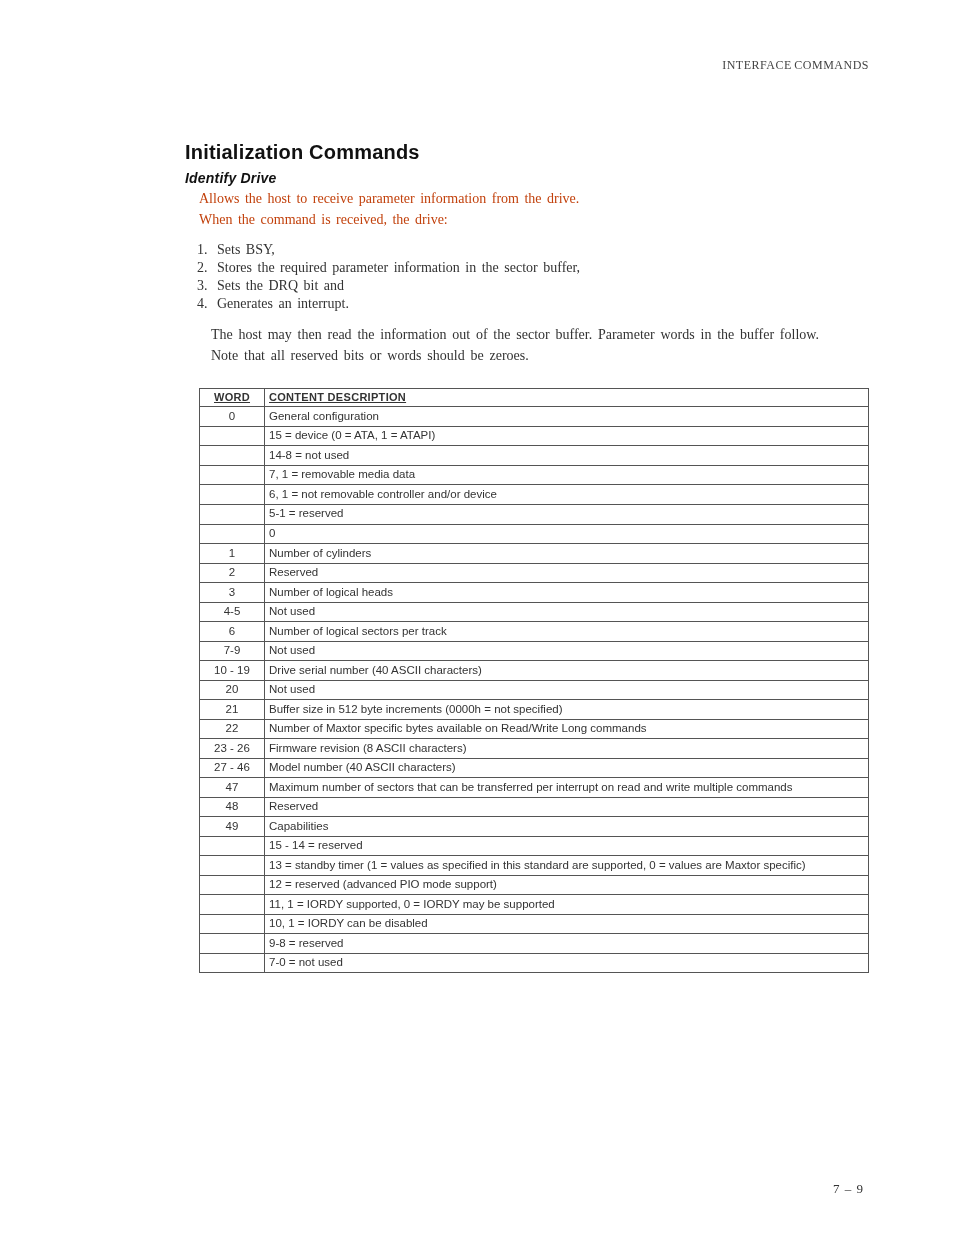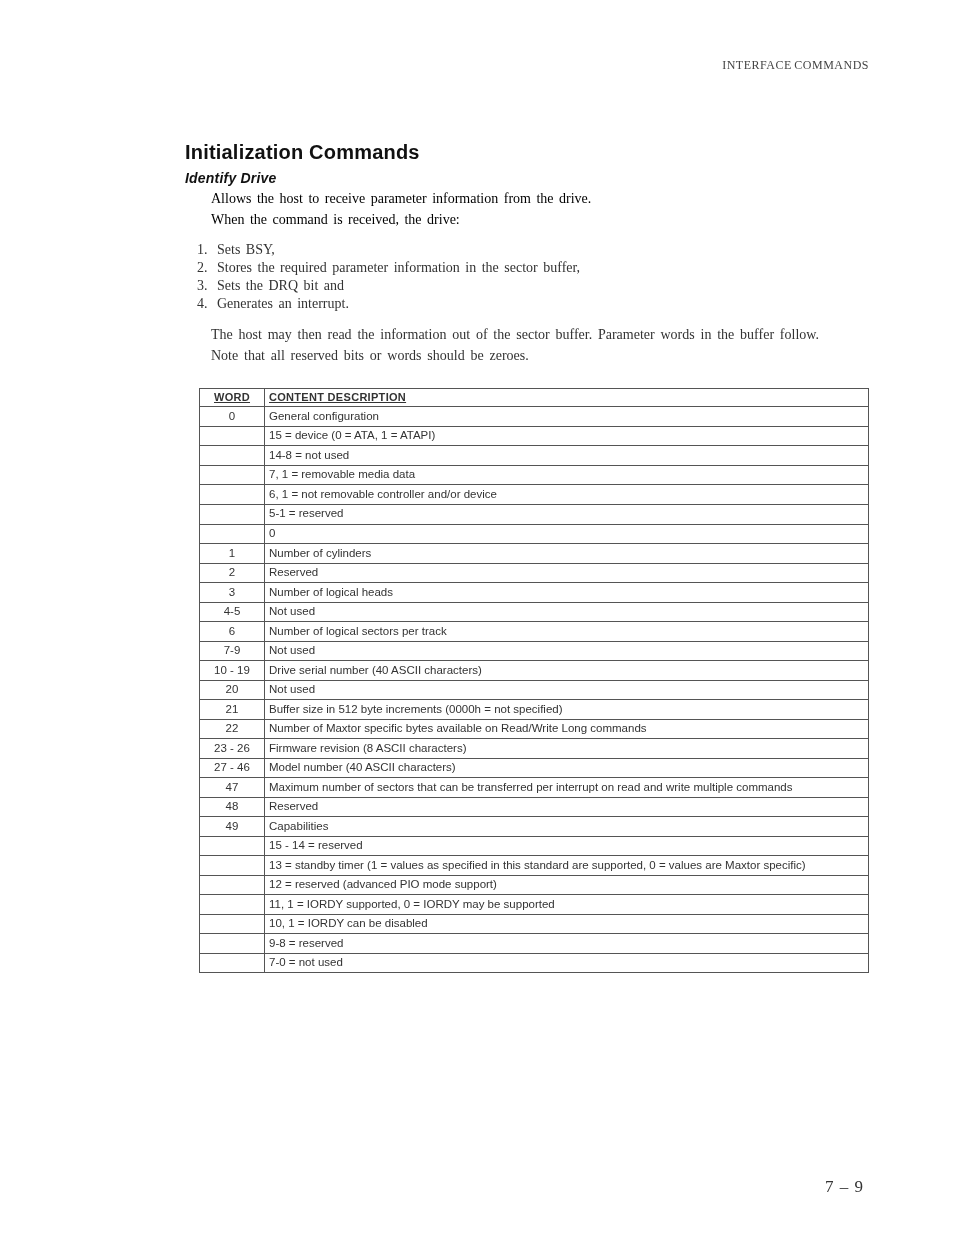--- a/index.html
+++ b/index.html
@@ -44,22 +44,22 @@
     color: #111;
     letter-spacing: 0.2px;
     font-style: italic;
   }
   .intro {
     margin-left: 14px;
   }
   .intro p {
     font-size: 14px;
     line-height: 1.35;
-    margin: 2px 0 2px 12px;
-    color: #000000;
+    margin: 2px 0 2px 0;
+    color: #c2410c;
     word-spacing: 2px;
   }
   ol.steps {
     margin: 12px 0 14px 28px;
     padding: 0;
     font-size: 14px;
     color: #333;
   }
   ol.steps li {
     margin: 2px 0;
@@ -106,21 +106,21 @@
   table.data td.cont-left {
     border-top: none;
   }
   
 
   .page-num {
     position: absolute;
     bottom: 38px;
     right: 90px;
     font-family: Georgia, 'Times New Roman', serif;
-    font-size: 17px;
+    font-size: 13px;
     color: #333;
     letter-spacing: 1px;
   }
 </style>
 </head>
 <body>
 
 <div class="page">
 
   <div class="running-head">INTERFACE COMMANDS</div>

